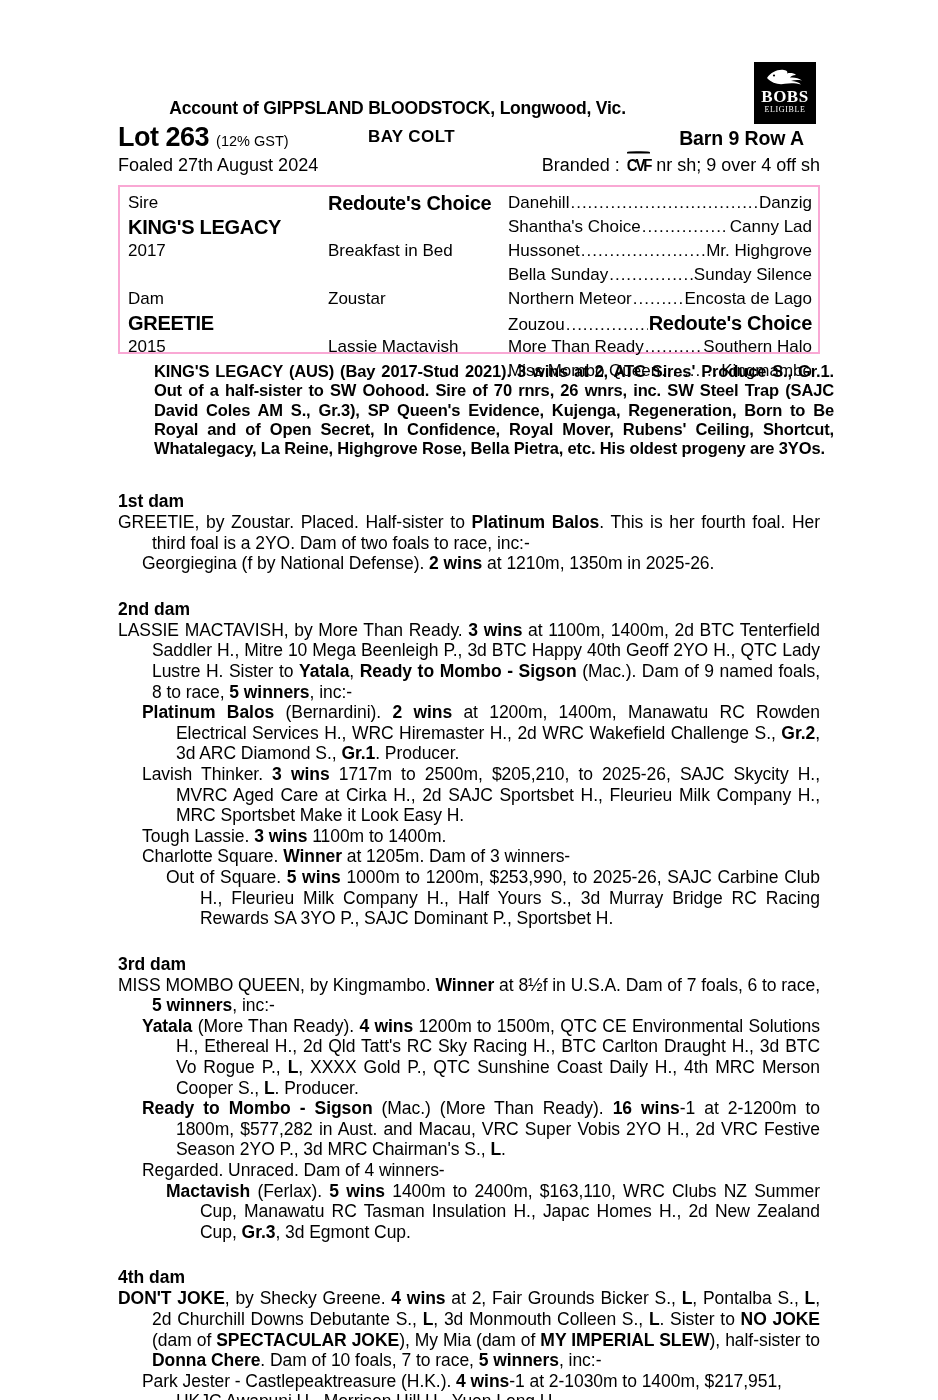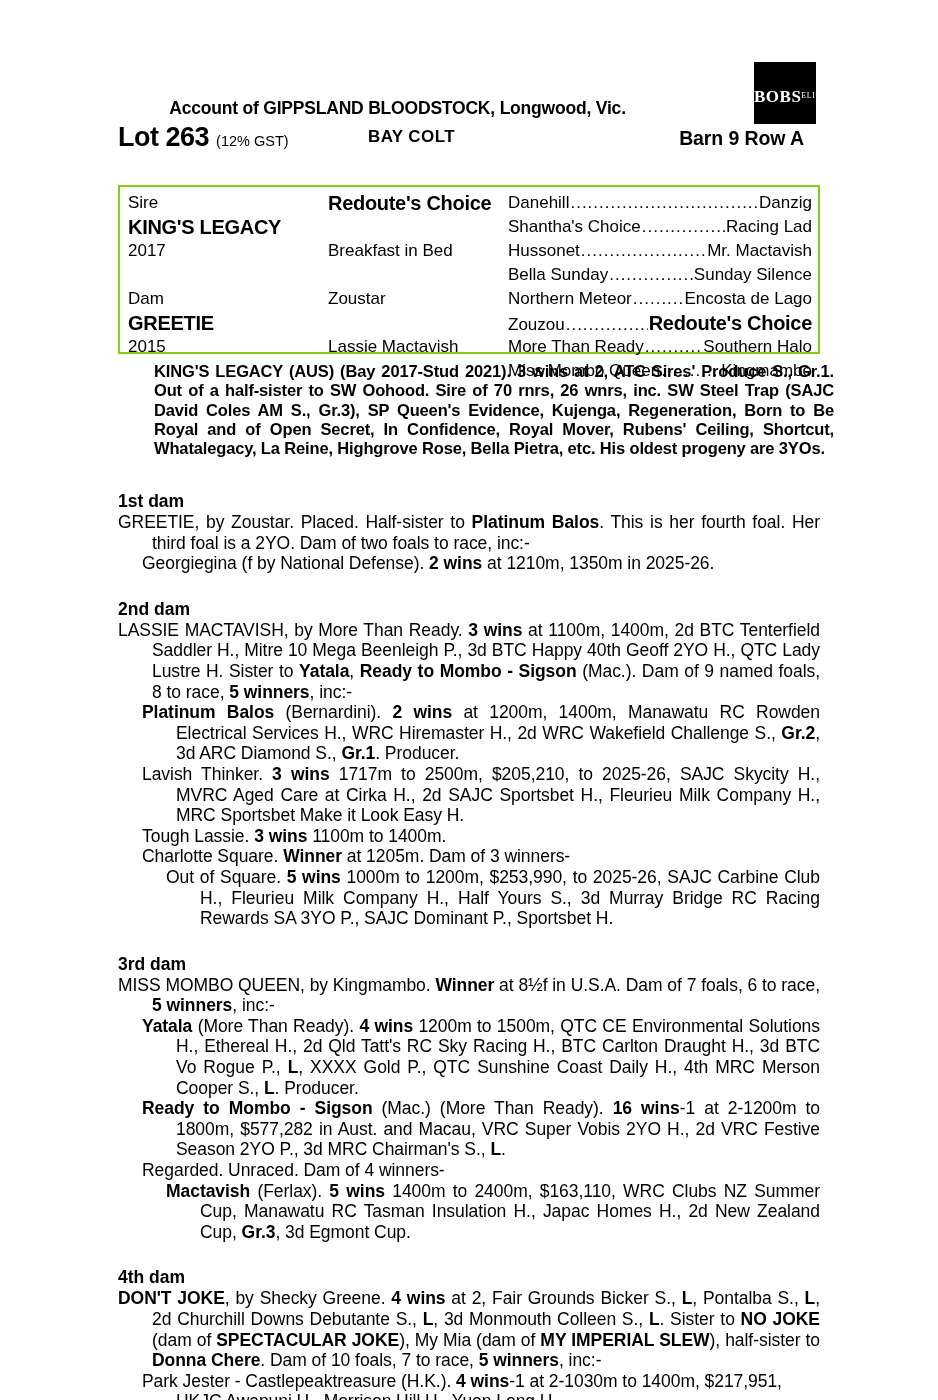--- a/index.html
+++ b/index.html
@@ -25,21 +25,21 @@
 
   
   .bobs-logo {
     position: absolute;
     top: 62px;
     left: 754px;
     width: 62px;
     height: 62px;
     background: #000000;
     display: flex;
-    flex-direction: row;
+    flex-direction: column;
     align-items: center;
     justify-content: flex-start;
     padding-top: 5px;
     box-sizing: border-box;
   }
   .bobs-logo svg { display:block; }
   .bobs-word {
     color: #ffffff;
     font-family: "Liberation Serif", serif;
     font-weight: bold;
@@ -141,21 +141,21 @@
     border-radius: 40% 40% 0 0;
   }
 
   
   .ped-table {
     position: absolute;
     top: 185px;
     left: 118px;
     width: 702px;
     height: 169px;
-    border: 2px solid #84cc16;
+    border: 2px solid #f9a8d4;
     box-sizing: border-box;
   }
   .ped-grid {
     position: relative;
     width: 100%;
     height: 100%;
     padding: 4px 0 0 0;
     box-sizing: border-box;
   }
   .ped-line {
@@ -260,50 +260,58 @@
 
   <div class="lot-row">
     <div class="lot-label">
       <span>Lot 263</span>
       <span class="lot-gst">(12% GST)</span>
     </div>
     <div class="colour-sex">BAY COLT</div>
     <div class="barn">Barn 9 Row A</div>
   </div>
 
+  <div class="foaled-row">
+    <div class="foaled-text">Foaled 27th August 2024</div>
+    <div class="branded-text">
+      <span>Branded :</span>
+      <span class="brand-glyph"><span class="bar"></span><span>CVF</span></span>
+      <span>nr sh; 9 over 4 off sh</span>
+    </div>
+  </div>
 
   <div class="ped-table">
     <div class="ped-grid">
 
       <div class="ped-line">
         <span class="c1">Sire</span>
         <span class="c2 strongname">Redoute's Choice</span>
         <span class="c3">
           <span class="nm">Danehill</span>
           <span class="dots">..................................................................</span>
           <span class="sire2">Danzig</span>
         </span>
       </div>
 
       <div class="ped-line">
         <span class="c1 strongname">KING'S LEGACY</span>
         <span class="c3">
           <span class="nm">Shantha's Choice</span>
           <span class="dots">..................................................................</span>
-          <span class="sire2">Racing Lad</span>
+          <span class="sire2">Canny Lad</span>
         </span>
       </div>
 
       <div class="ped-line">
         <span class="c1">2017</span>
         <span class="c2">Breakfast in Bed</span>
         <span class="c3">
           <span class="nm">Hussonet</span>
           <span class="dots">..................................................................</span>
-          <span class="sire2">Mr. Mactavish</span>
+          <span class="sire2">Mr. Highgrove</span>
         </span>
       </div>
 
       <div class="ped-line">
         <span class="c3">
           <span class="nm">Bella Sunday</span>
           <span class="dots">..................................................................</span>
           <span class="sire2">Sunday Silence</span>
         </span>
       </div>

